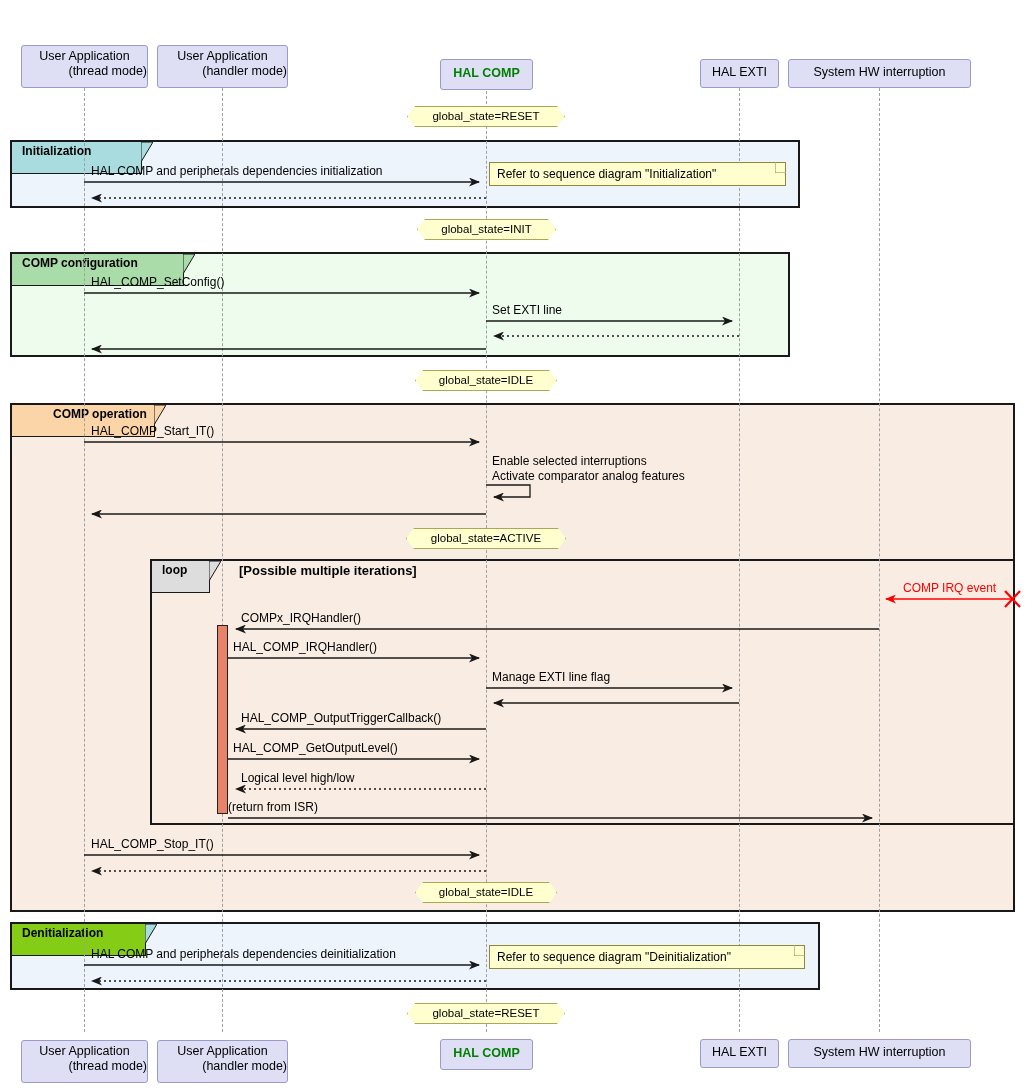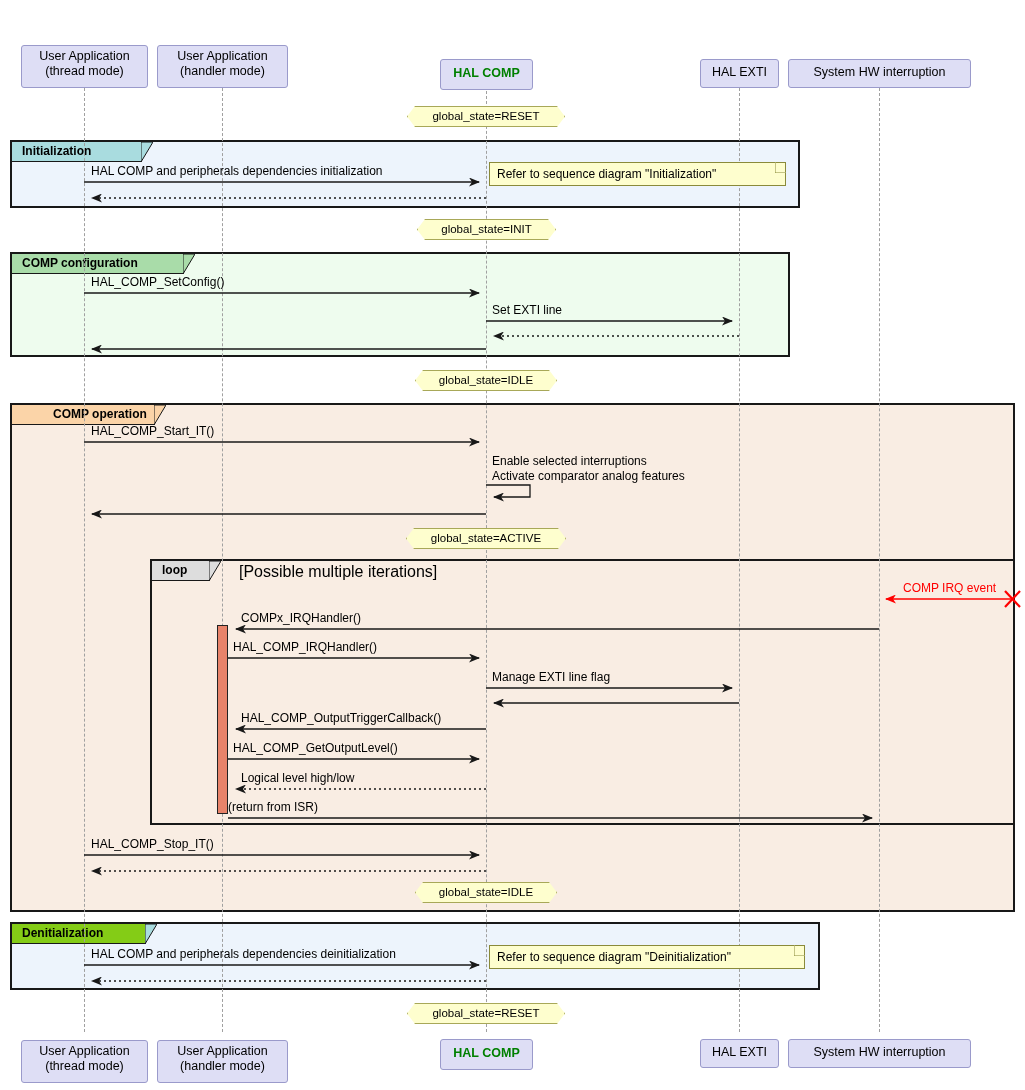--- a/index.html
+++ b/index.html
@@ -14,48 +14,48 @@
   }
 
   
   .participant{
     position:absolute;box-sizing:border-box;
     background:#DEDEF5;border:1px solid #9A9ACB;border-radius:3px;
     text-align:center;font-size:12.5px;color:#000;line-height:15px;
     padding-top:3px;
   }
   .participant.accent{background:#DEDEF5;color:#008000;font-weight:bold;}
-  .participant .ln2{display:block;}
+  .participant .ln2{display:block;text-align:right;}
 
   
   .lifeline{
     position:absolute;width:0;border-left:1px dashed #A0A0A0;
   }
 
   
   .activation{
     position:absolute;box-sizing:border-box;
     background:#E8836A;border:1px solid #222;width:11px;
   }
 
   
   .frame{
     position:absolute;box-sizing:border-box;border:2px solid #181818;
   }
   .frame-tab{
-    position:absolute;box-sizing:border-box;height:20px;
+    position:absolute;box-sizing:border-box;height:32px;
     border-right:0;border-bottom:0;
     font-size:12px;font-weight:bold;color:#000;
     padding:2px 0 0 10px;white-space:nowrap;
   }
   .frame-tab .fold{
     position:absolute;right:-12px;top:0;width:12px;height:20px;
   }
   .frame-cond{
-    position:absolute;font-size:16px;font-weight:normal;color:#000;white-space:nowrap;
+    position:absolute;font-size:13px;font-weight:bold;color:#000;white-space:nowrap;
   }
 
   
   .state{
     position:absolute;box-sizing:border-box;height:21px;
     background:#FEFECE;border:1px solid #A8A858;
     font-size:11.5px;color:#000;text-align:center;line-height:19px;
     clip-path:polygon(8px 0, calc(100% - 8px) 0, 100% 50%, calc(100% - 8px) 100%, 8px 100%, 0 50%);
     white-space:nowrap;
   }

